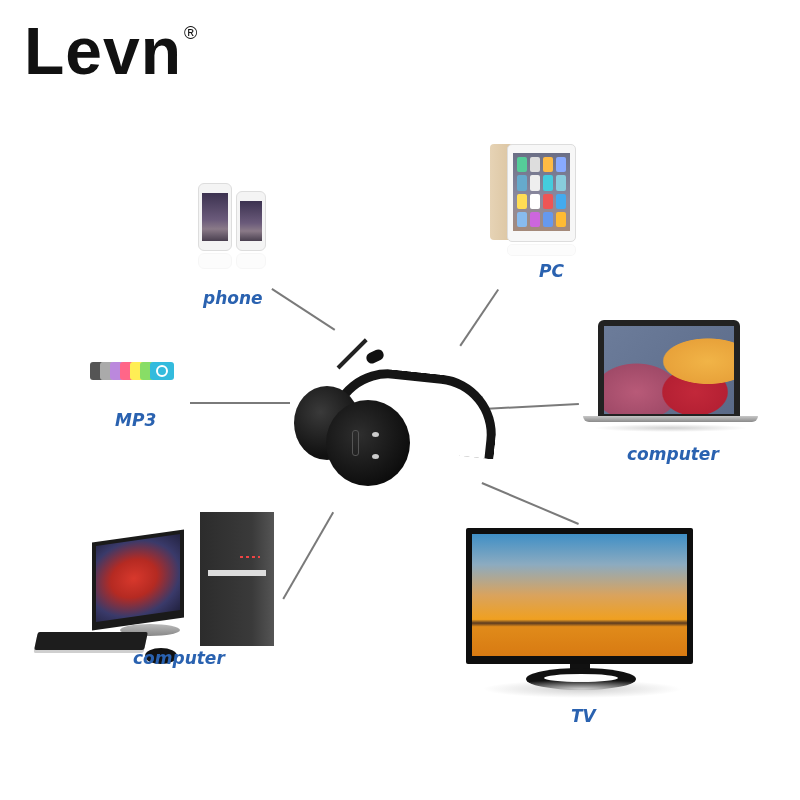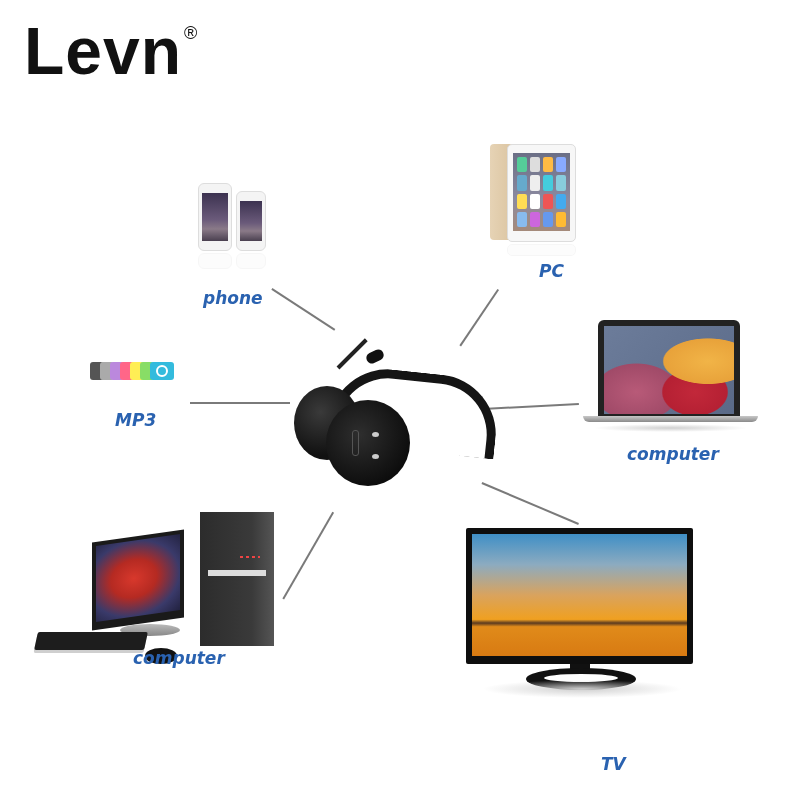--- a/index.html
+++ b/index.html
@@ -146,13 +146,13 @@
 <div class="abs" style="left:462px;top:528px;width:240px;height:170px;">
   <div class="abs tv" style="left:4px;top:0;width:227px;height:136px;">
       <div class="scr"></div>
     </div>
   <div class="abs" style="left:108px;top:136px;width:20px;height:8px;background:#111;"></div>
   <div class="abs tv-stand" style="left:64px;top:140px;width:110px;height:22px;">
       <div class="abs" style="left:18px;top:6px;width:74px;height:8px;background:#fff;border-radius:50%;"></div>
     </div>
   <div class="abs shadow" style="left:20px;top:152px;width:200px;height:18px;"></div>
 </div>
-<div class="abs label" style="left:601px;top:706px;margin-top:48px;">TV</div>
+<div class="abs label" style="left:571px;top:706px;">TV</div>
 
 </body></html>

